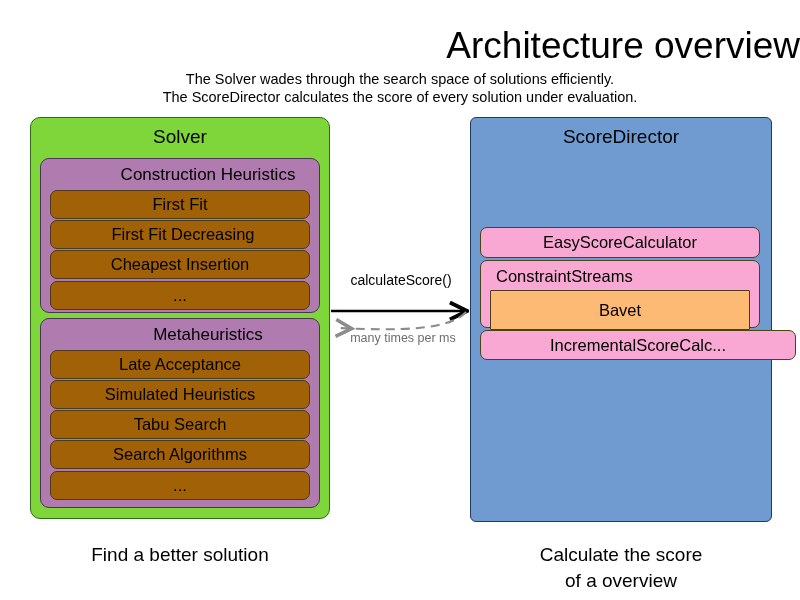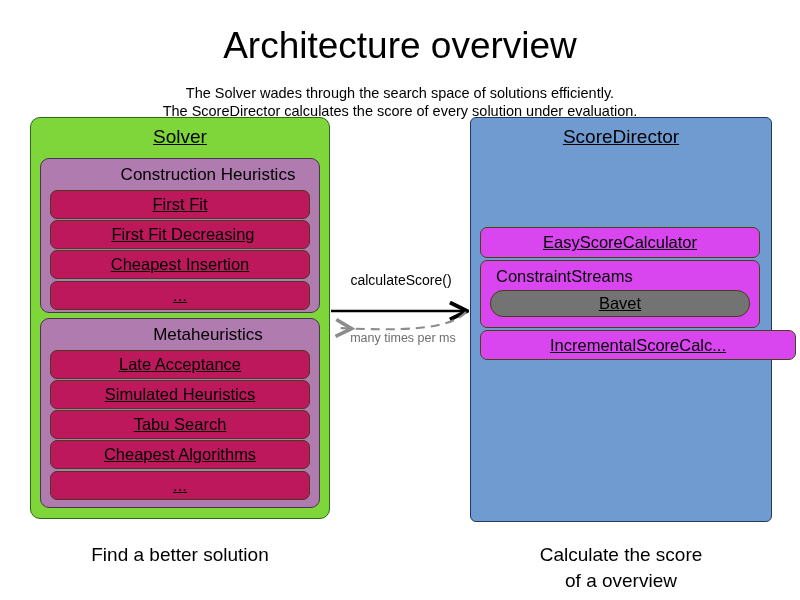--- a/index.html
+++ b/index.html
@@ -22,42 +22,42 @@
     left: 0;
     top: 24px;
     width: 800px;
     text-align: center;
   }
   #title {
     font-size: 37px;
     line-height: 44px;
     font-weight: normal;
     letter-spacing: 0px;
+    text-align: right;
   }
   #subtitle {
-    margin-top: 16px;
+    margin-top: 2px;
     font-size: 14.5px;
     line-height: 18px;
   }
   #subtitle .sub-line { display: block; }
 
   
   .node {
     position: absolute;
     box-sizing: border-box;
     border: 1.4px solid #3b3b3b;
     border-radius: 8px;
     display: flex;
     justify-content: center;
   }
   .node-label {
     font-size: 17px;
     line-height: 1;
     white-space: nowrap;
-    text-decoration: underline;
   }
 
   
   #solver-panel {
     left: 30px;
     top: 117px;
     width: 300px;
     height: 402px;
     background: #7ED63A;
     border-color: #2f6b12;
@@ -84,21 +84,21 @@
     width: 100%;
     text-align: center;
     font-size: 17px;
     padding-left: 28px;
   }
 
   #ch-group { left: 40px; top: 158px; width: 280px; height: 155px; }
   #mh-group { left: 40px; top: 318px; width: 280px; height: 190px; }
 
   .item-box {
-    background: #be185d;
+    background: #a16207;
     border-color: #4a3a1e;
     border-radius: 7px;
     align-items: center;
     height: 29px;
   }
   .item-box .node-label { font-size: 16.5px; }
 
   
   #ch-item-0 { left: 50px; top: 190px; width: 260px; }
   #ch-item-1 { left: 50px; top: 220px; width: 260px; padding-left: 6px; }
@@ -125,44 +125,44 @@
   #sd-title {
     position: absolute;
     left: 0;
     top: 9px;
     width: 100%;
     text-align: center;
     font-size: 19px;
   }
 
   .calc-box {
-    background: #d946ef;
+    background: #f9a8d4;
     border-color: #4a4414;
     border-radius: 7px;
   }
   .calc-box .node-label { font-size: 16.5px; }
 
   #sd-easy {
     left: 480px; top: 227px; width: 280px; height: 31px;
     align-items: center;
   }
   #sd-cs {
     left: 480px; top: 260px; width: 280px; height: 68px;
   }
   #sd-cs .calc-heading {
     position: absolute;
     left: 15px; top: 6px; width: 100%;
     text-align: left;
     font-size: 16.5px;
   }
   #sd-bavet {
-    left: 490px; top: 290px; width: 260px; height: 27px;
-    background: #737373;
+    left: 490px; top: 290px; width: 260px; height: 40px;
+    background: #fdba74;
     border-color: #4a3a1e;
-    border-radius: 13px;
+    border-radius: 1px;
     align-items: center;
   }
   #sd-bavet .node-label { font-size: 16.5px; }
   #sd-incr {
     left: 480px; top: 330px; width: 316px; height: 30px;
     align-items: center;
   }
 
   
   #arrows {
@@ -241,21 +241,21 @@
 <div class="node item-box" id="mh-item-0">
   <span class="node-label">Late Acceptance</span>
 </div>
 <div class="node item-box" id="mh-item-1">
   <span class="node-label">Simulated Heuristics</span>
 </div>
 <div class="node item-box" id="mh-item-2">
   <span class="node-label">Tabu Search</span>
 </div>
 <div class="node item-box" id="mh-item-3">
-  <span class="node-label">Cheapest Algorithms</span>
+  <span class="node-label">Search Algorithms</span>
 </div>
 <div class="node item-box" id="mh-item-4">
   <span class="node-label">...</span>
 </div>
 
 <div class="node" id="sd-panel">
   <div id="sd-title" class="node-label">ScoreDirector</div>
 </div>
 
 <div class="node calc-box" id="sd-easy">

